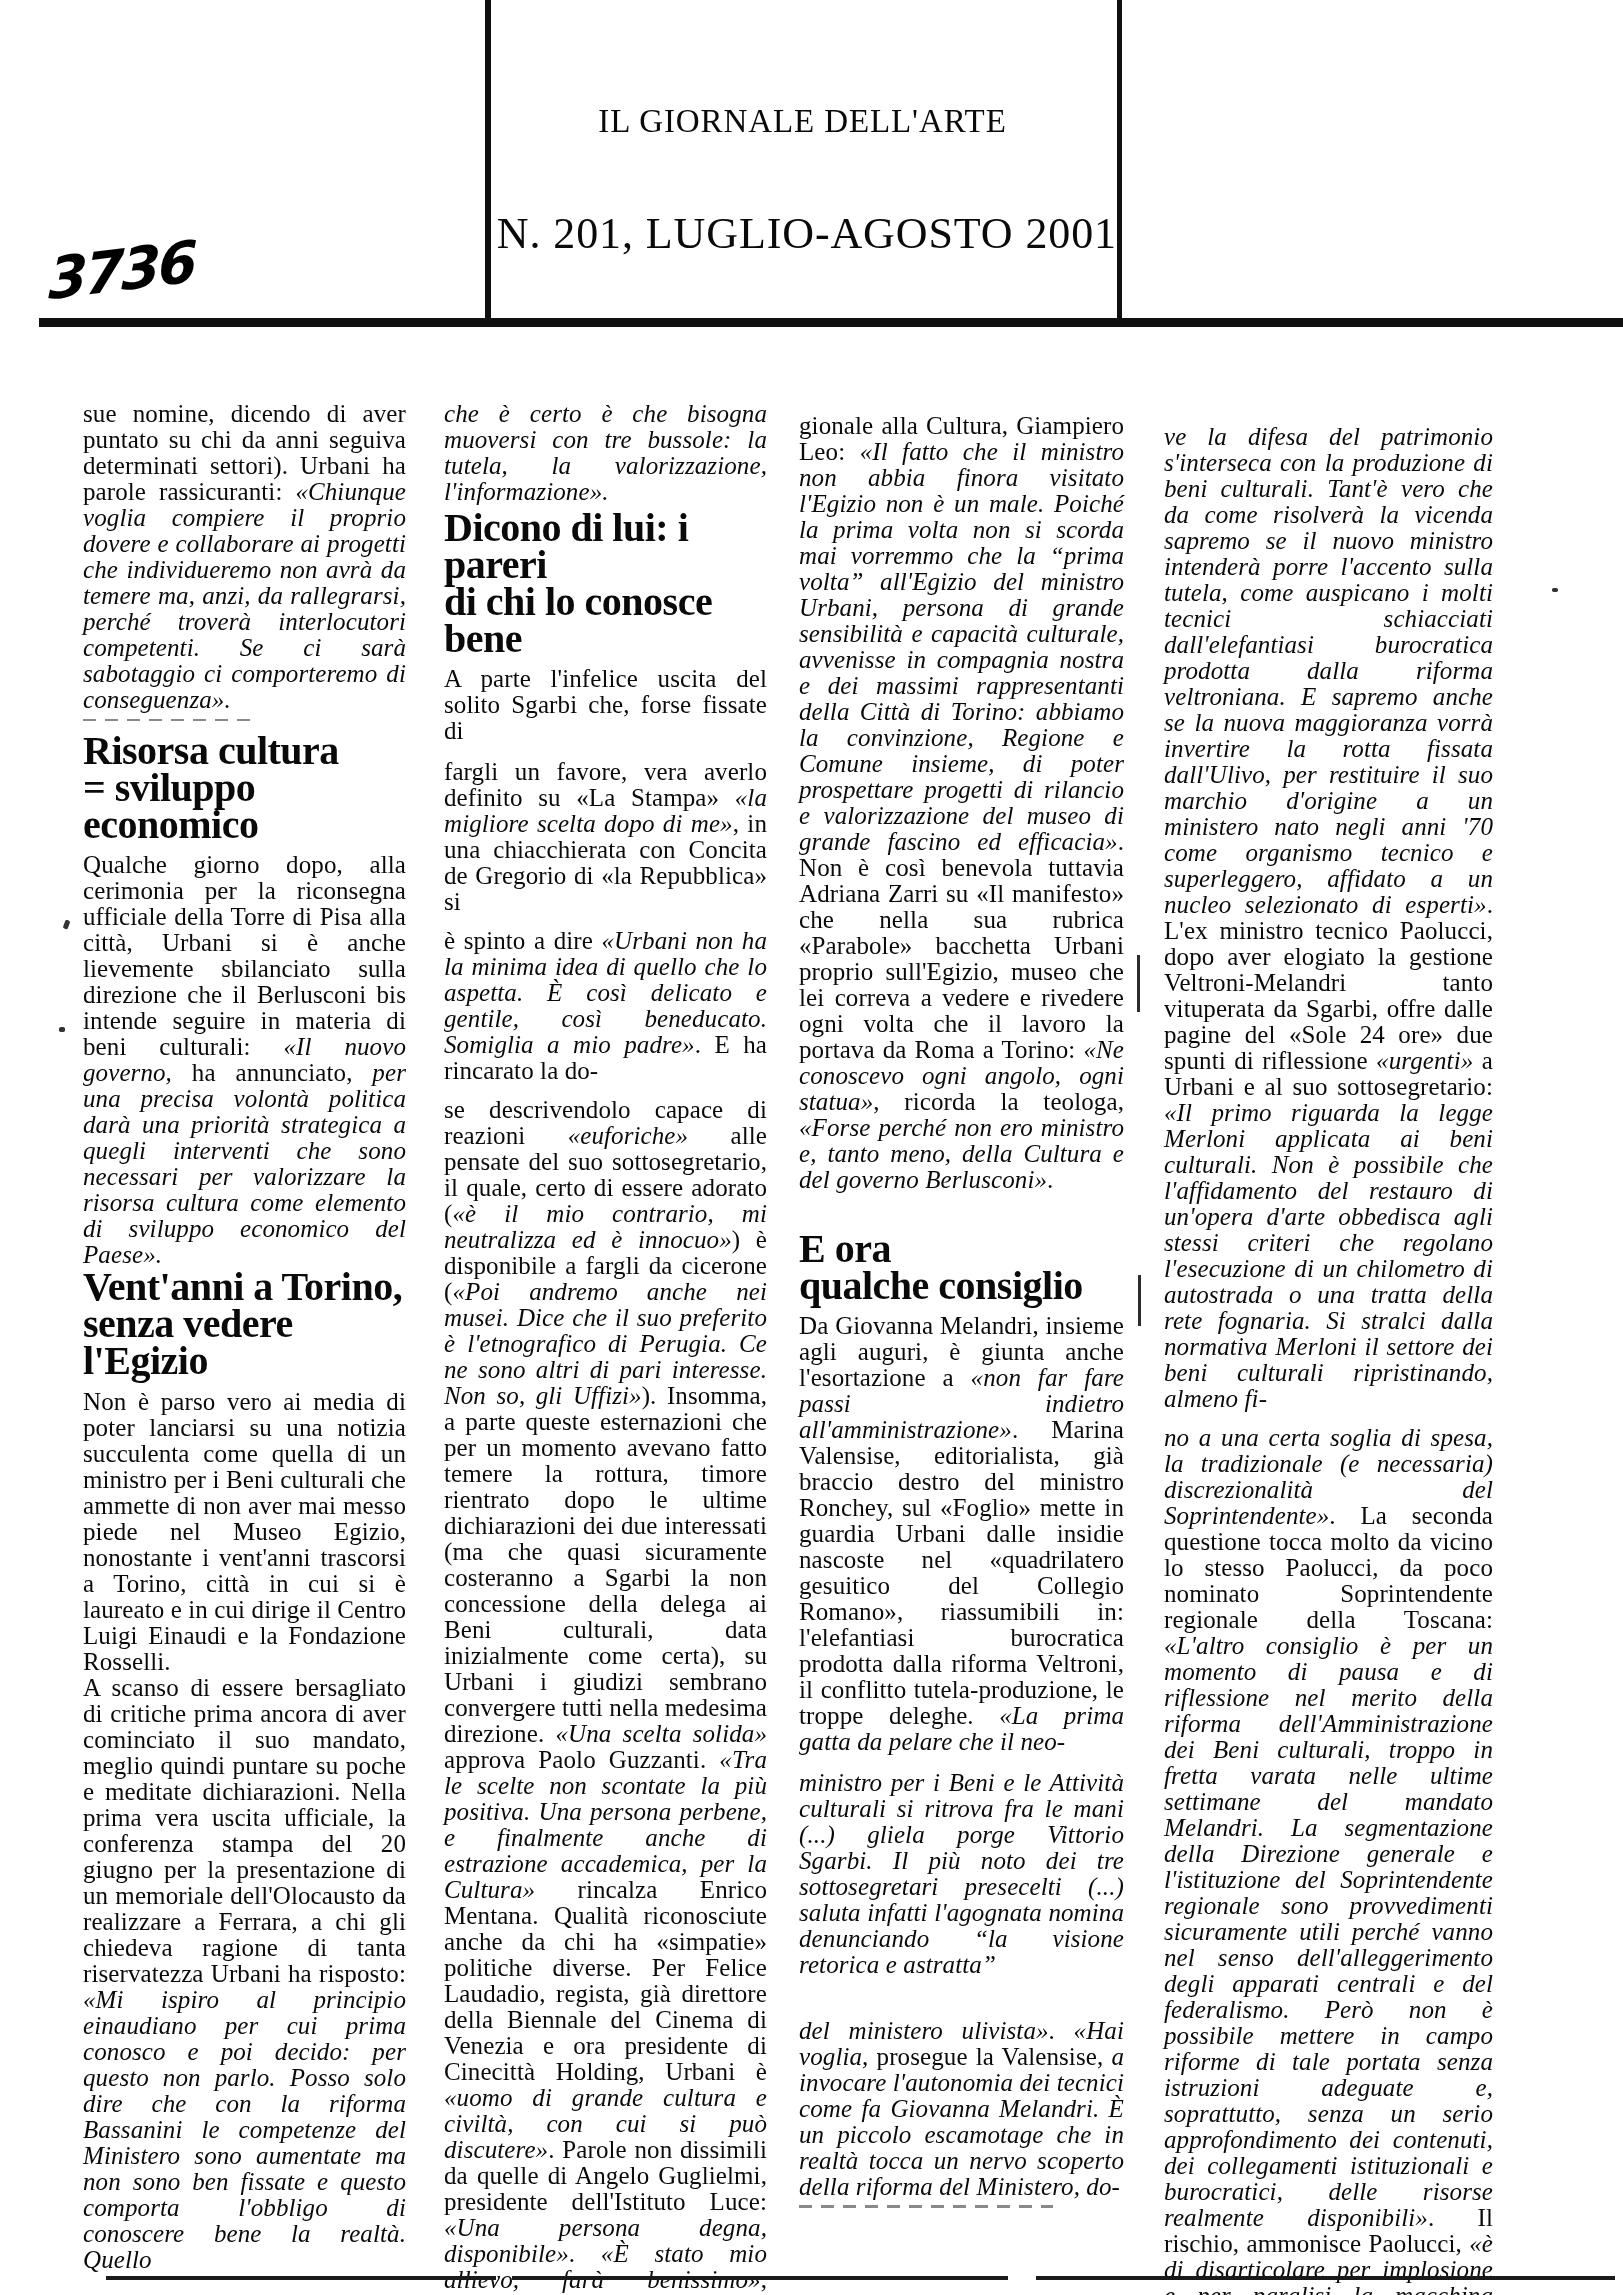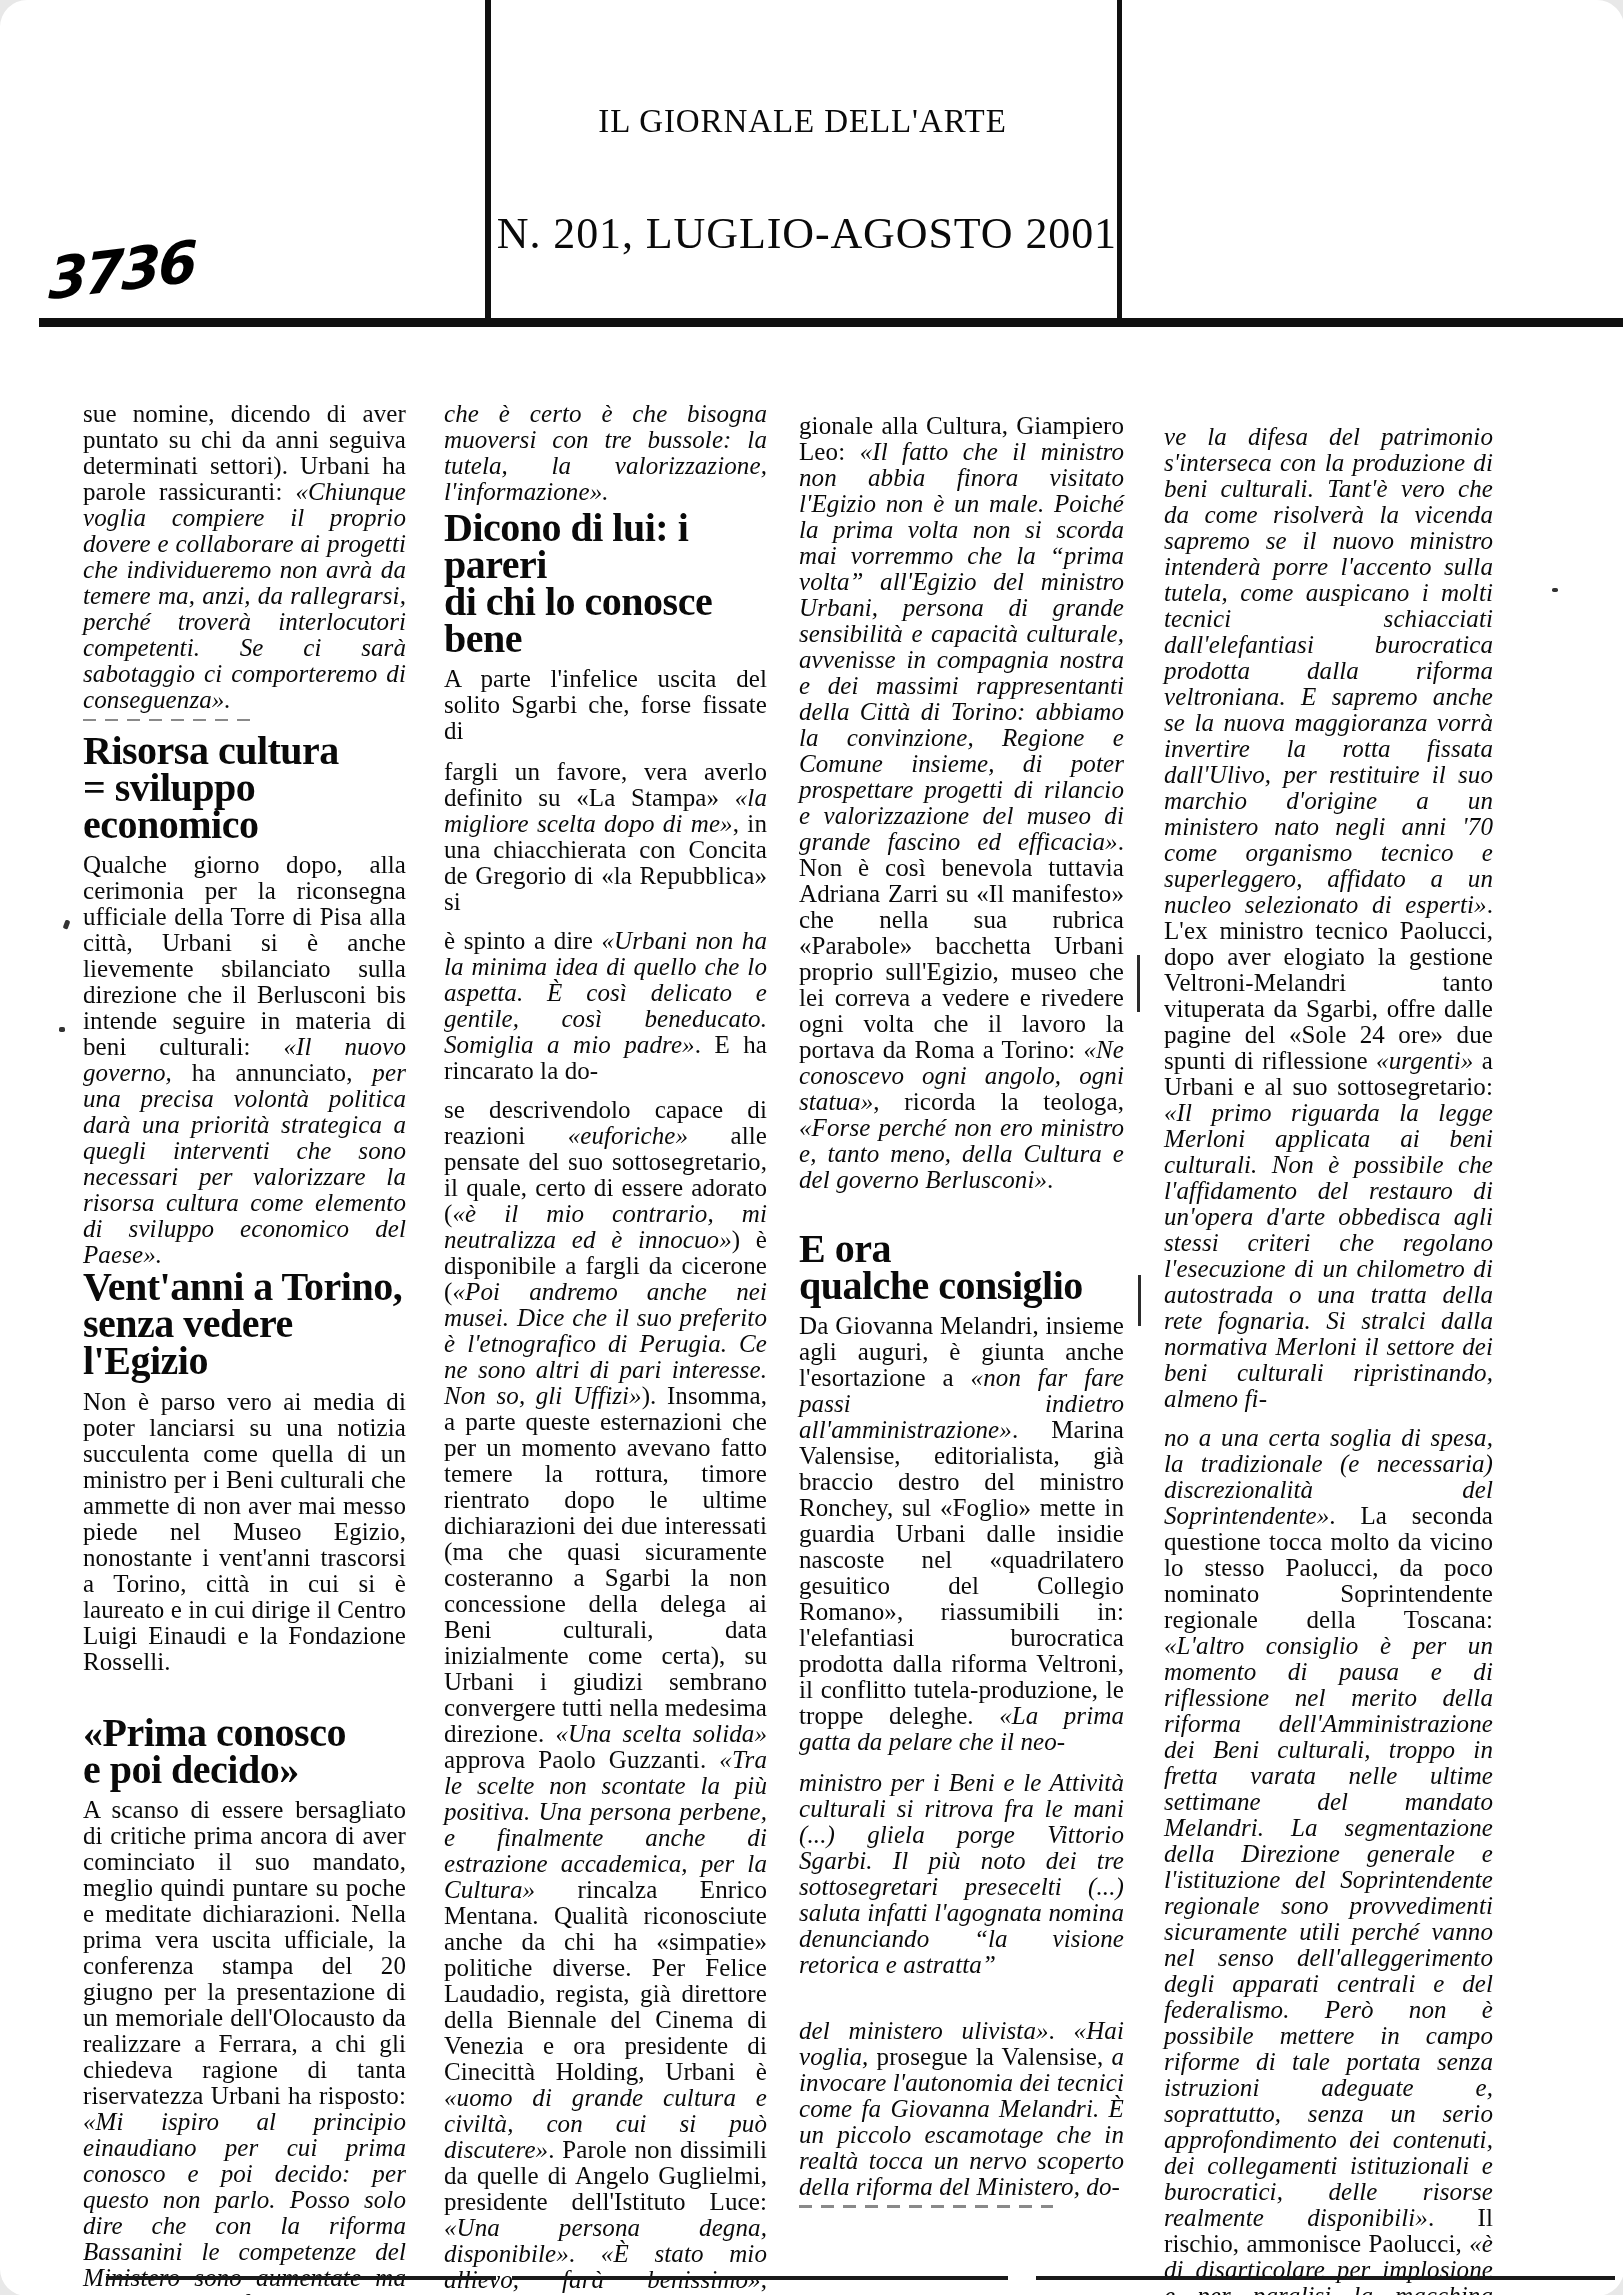--- a/index.html
+++ b/index.html
@@ -1,17 +1,17 @@
 <!DOCTYPE html>
 <html style="font-size:14.7px"><head>
 <meta charset="utf-8">
 <style>
   html,body{margin:0;padding:0;background:#e8e8e8;}
   #page{position:relative;width:1624px;height:2296px;background:#ffffff;overflow:hidden;
-        font-family:"Liberation Serif", serif;color:#0a0a0a;border-radius:27px;}
+        font-family:"Liberation Serif", serif;color:#0a0a0a;}
   
   .vbar{position:absolute;top:0;background:#101010;}
   #vbar-left{left:485px;width:5.5px;height:323px;}
   #vbar-right{left:1117px;width:4.6px;height:323px;}
   #top-rule{position:absolute;left:39px;right:0;top:318px;height:9.2px;background:#101010;}
   
   #masthead{position:absolute;left:488px;top:0;width:629px;text-align:center;}
   #mast-title{margin:103px 0 0 0;font-size:33px;font-weight:normal;letter-spacing:0.9px;white-space:nowrap;}
   #mast-issue{margin:68px 0 0 0;font-size:44px;letter-spacing:0.9px;white-space:nowrap;text-align:right;}
   
@@ -61,21 +61,20 @@
 
   <div id="top-rule"></div>
 
   <div class="col" id="col-0">
       <p class="body"><span>sue nomine, dicendo di aver puntato su chi da anni seguiva determinati settori). Urbani ha parole rassicuranti: </span><span class="i">«Chiunque voglia compiere il proprio dovere e collaborare ai progetti che individueremo non avrà da temere ma, anzi, da rallegrarsi, perché troverà interlocutori competenti. Se ci sarà sabotaggio ci comporteremo di conseguenza».</span></p>
       <div class="dash" style="width: 52%; margin-top: 5.5px;"></div>
       <h2 class="head" style="margin-top: 11px;">Risorsa cultura<br>= sviluppo economico</h2>
       <p class="body"><span>Qualche giorno dopo, alla cerimonia per la riconsegna ufficiale della Torre di Pisa alla città, Urbani si è anche lievemente sbilanciato sulla direzione che il Berlusconi bis intende seguire in materia di beni culturali: </span><span class="i">«Il nuovo governo, </span><span>ha annunciato, </span><span class="i">per una precisa volontà politica darà una priorità strategica a quegli interventi che sono necessari per valorizzare la risorsa cultura come elemento di sviluppo economico del Paese».</span></p>
       <h2 class="head" style="">Vent'anni a Torino,<br>senza vedere l'Egizio</h2>
       <p class="body"><span>Non è parso vero ai media di poter lanciarsi su una notizia succulenta come quella di un ministro per i Beni culturali che ammette di non aver mai messo piede nel Museo Egizio, nonostante i vent'anni trascorsi a Torino, città in cui si è laureato e in cui dirige il Centro Luigi Einaudi e la Fondazione Rosselli.</span></p>
-      <h2 class="head" style="margin-top: 39px;">«Prima conosco<br>e poi decido»</h2>
       <p class="body"><span>A scanso di essere bersagliato di critiche prima ancora di aver cominciato il suo mandato, meglio quindi puntare su poche e meditate dichiarazioni. Nella prima vera uscita ufficiale, la conferenza stampa del 20 giugno per la presentazione di un memoriale dell'Olocausto da realizzare a Ferrara, a chi gli chiedeva ragione di tanta riservatezza Urbani ha risposto: </span><span class="i">«Mi ispiro al principio einaudiano per cui prima conosco e poi decido: per questo non parlo. Posso solo dire che con la riforma Bassanini le competenze del Ministero sono aumentate ma non sono ben fissate e questo comporta l'obbligo di conoscere bene la realtà. Quello</span></p>
     </div>
   <div class="col" id="col-1">
       <p class="body"><span class="i">che è certo è che bisogna muoversi con tre bussole: la tutela, la valorizzazione, l'informazione».</span></p>
       <h2 class="head" style="margin-top: 3.7px;">Dicono di lui: i pareri<br>di chi lo conosce bene</h2>
       <p class="body"><span>A parte l'infelice uscita del solito Sgarbi che, forse fissate di</span></p>
       <p class="body" style="margin-top: 14.7px;"><span>fargli un favore, vera averlo definito su «La Stampa» </span><span class="i">«la migliore scelta dopo di me»</span><span>, in una chiacchierata con Concita de Gregorio di «la Repubblica» si</span></p>
       <p class="body" style="margin-top: 13px;"><span>è spinto a dire </span><span class="i">«Urbani non ha la minima idea di quello che lo aspetta. È così delicato e gentile, così beneducato. Somiglia a mio padre»</span><span>. E ha rincarato la do-</span></p>
       <p class="body" style="margin-top: 13px;"><span>se descrivendolo capace di reazioni </span><span class="i">«euforiche»</span><span> alle pensate del suo sottosegretario, il quale, certo di essere adorato (</span><span class="i">«è il mio contrario, mi neutralizza ed è innocuo»</span><span>) è disponibile a fargli da cicerone (</span><span class="i">«Poi andremo anche nei musei. Dice che il suo preferito è l'etnografico di Perugia. Ce ne sono altri di pari interesse. Non so, gli Uffizi»</span><span>). Insomma, a parte queste esternazioni che per un momento avevano fatto temere la rottura, timore rientrato dopo le ultime dichiarazioni dei due interessati (ma che quasi sicuramente costeranno a Sgarbi la non concessione della delega ai Beni culturali, data inizialmente come certa), su Urbani i giudizi sembrano convergere tutti nella medesima direzione. </span><span class="i">«Una scelta solida»</span><span> approva Paolo Guzzanti. </span><span class="i">«Tra le scelte non scontate la più positiva. Una persona perbene, e finalmente anche di estrazione accademica, per la Cultura»</span><span> rincalza Enrico Mentana. Qualità riconosciute anche da chi ha «simpatie» politiche diverse. Per Felice Laudadio, regista, già direttore della Biennale del Cinema di Venezia e ora presidente di Cinecittà Holding, Urbani è </span><span class="i">«uomo di grande cultura e civiltà, con cui si può discutere»</span><span>. Parole non dissimili da quelle di Angelo Guglielmi, presidente dell'Istituto Luce: </span><span class="i">«Una persona degna, disponibile»</span><span>. </span><span class="i">«È stato mio allievo, farà benissimo»</span><span>, garantisce Norberto Bobbio. E anche lo «scivolone» del Museo Egizio gli viene perdonato. Lo aspettano a braccia aperte il presidente della Regione Piemonte, Enzo Ghigo, e l'assessore re-</span></p>
     </div>

